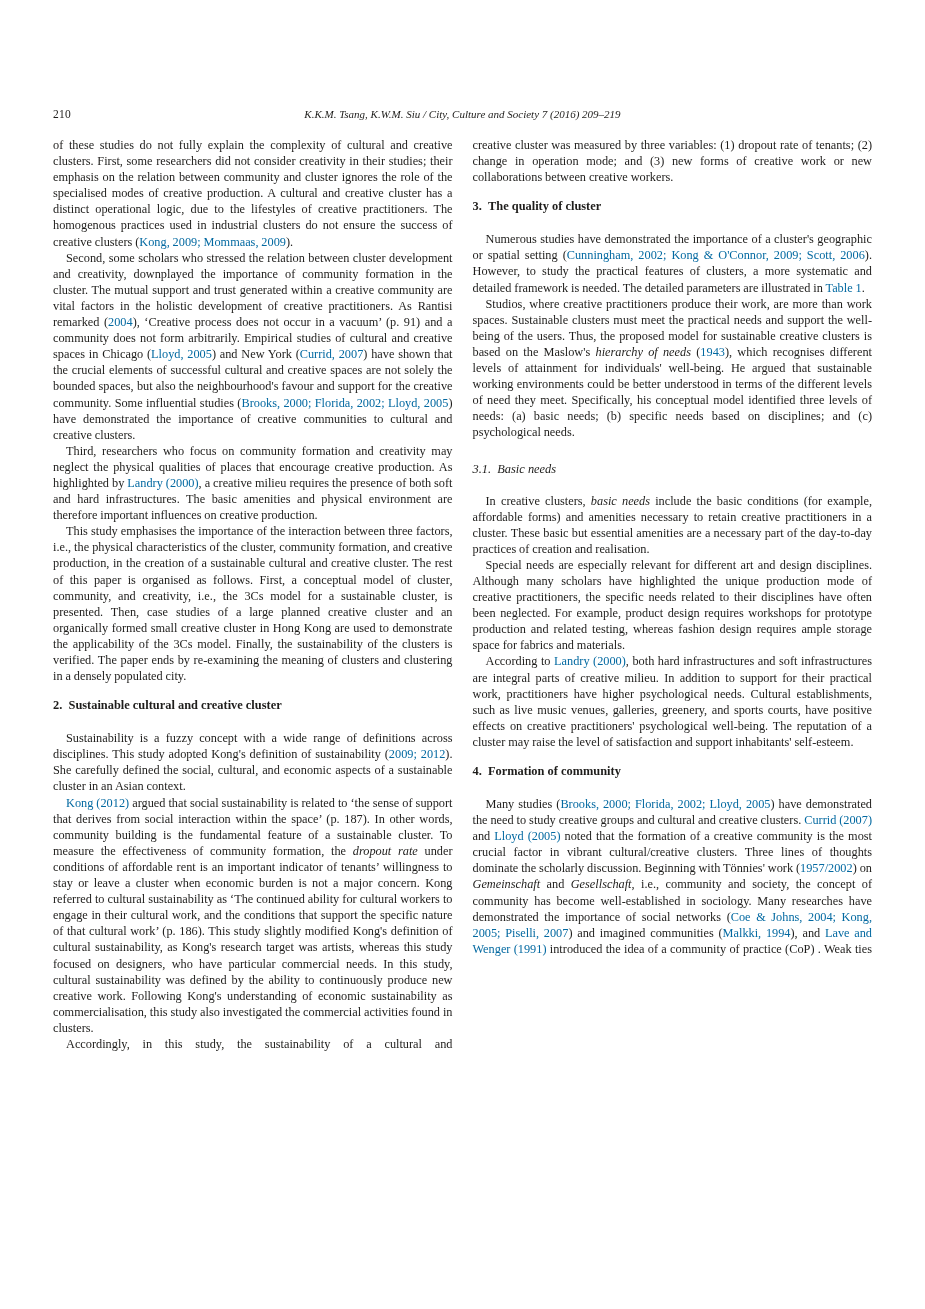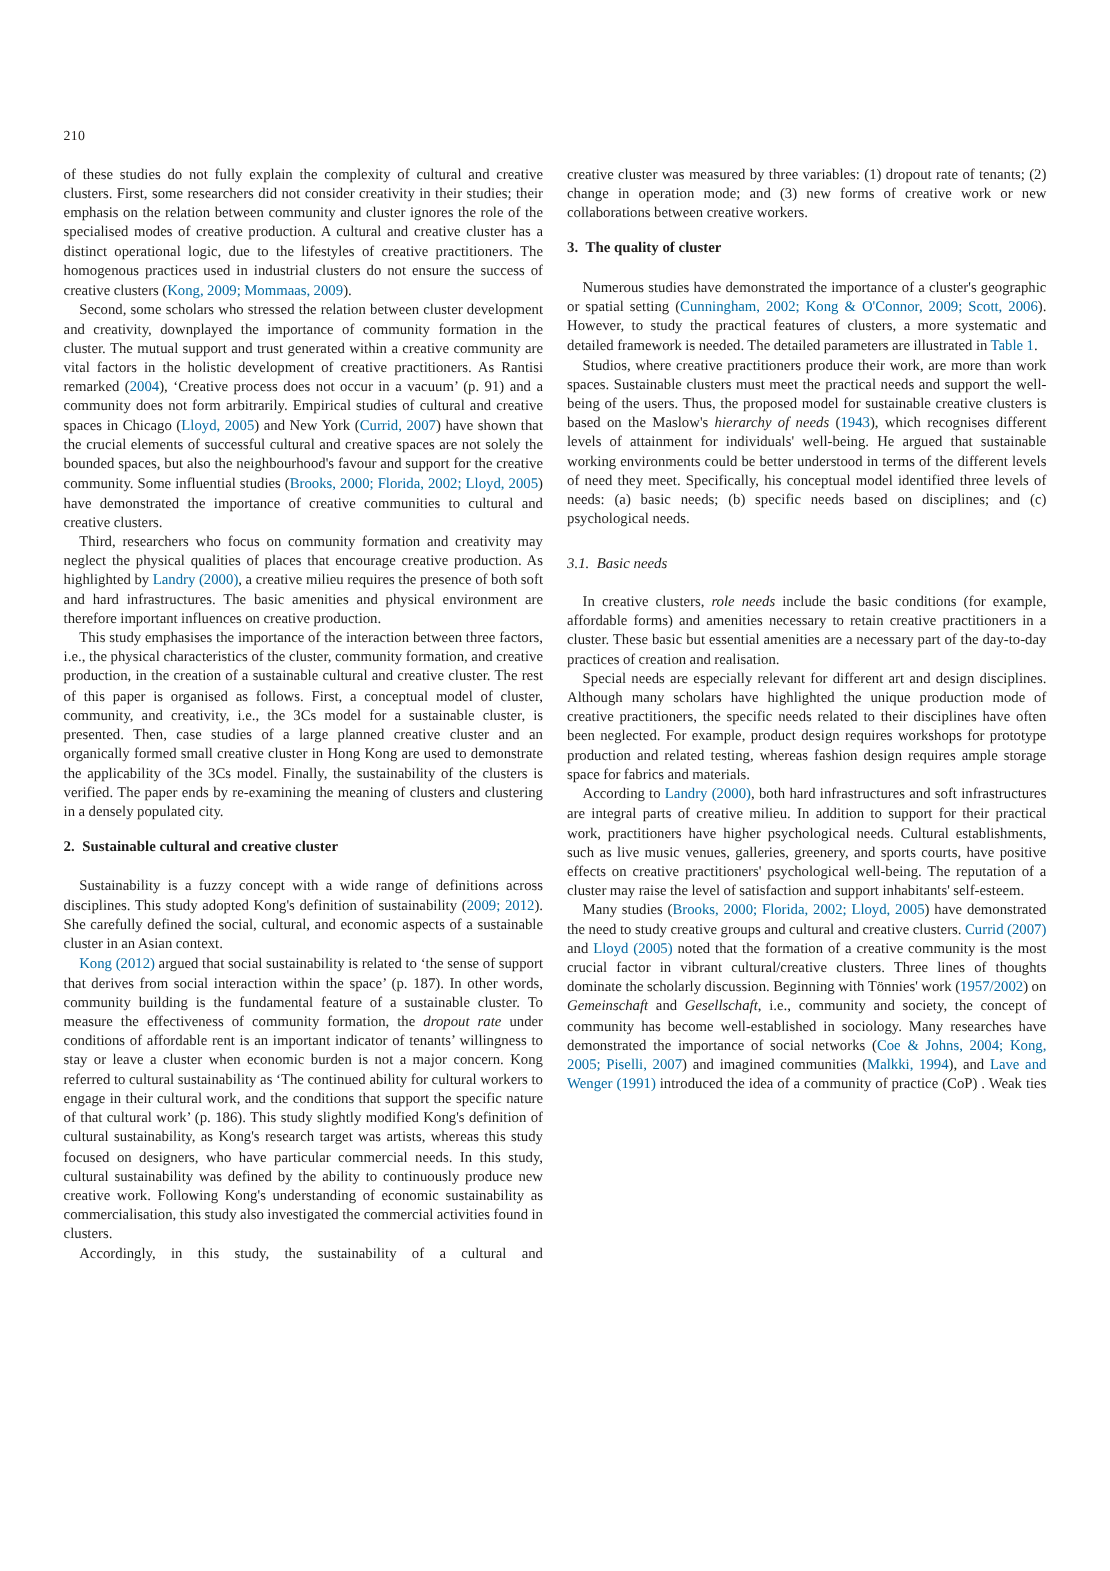--- a/index.html
+++ b/index.html
@@ -71,37 +71,39 @@
     cursor: pointer;
   }
   em.emph { font-style: italic; }
 </style>
 </head>
 <body>
 
 <div class="page">
   <div class="header">
     <span class="page-number">210</span>
+    <span class="running-title">K.K.M. Tsang, K.W.M. Siu / City, Culture and Society 7 (2016) 209–219</span>
   </div>
   <div class="content">
     <div class="col">
         <p class="para"><span>of these studies do not fully explain the complexity of cultural and creative clusters. First, some researchers did not consider creativity in their studies; their emphasis on the relation between community and cluster ignores the role of the specialised modes of creative production. A cultural and creative cluster has a distinct operational logic, due to the lifestyles of creative practitioners. The homogenous practices used in industrial clusters do not ensure the success of creative clusters (</span><a class="cite">Kong, 2009; Mommaas, 2009</a><span>).</span></p>
         <p class="para indent"><span>Second, some scholars who stressed the relation between cluster development and creativity, downplayed the importance of community formation in the cluster. The mutual support and trust generated within a creative community are vital factors in the holistic development of creative practitioners. As Rantisi remarked (</span><a class="cite">2004</a><span>), ‘Creative process does not occur in a vacuum’ (p. 91) and a community does not form arbitrarily. Empirical studies of cultural and creative spaces in Chicago (</span><a class="cite">Lloyd, 2005</a><span>) and New York (</span><a class="cite">Currid, 2007</a><span>) have shown that the crucial elements of successful cultural and creative spaces are not solely the bounded spaces, but also the neighbourhood's favour and support for the creative community. Some influential studies (</span><a class="cite">Brooks, 2000; Florida, 2002; Lloyd, 2005</a><span>) have demonstrated the importance of creative communities to cultural and creative clusters.</span></p>
         <p class="para indent"><span>Third, researchers who focus on community formation and creativity may neglect the physical qualities of places that encourage creative production. As highlighted by </span><a class="cite">Landry (2000)</a><span>, a creative milieu requires the presence of both soft and hard infrastructures. The basic amenities and physical environment are therefore important influences on creative production.</span></p>
         <p class="para indent"><span>This study emphasises the importance of the interaction between three factors, i.e., the physical characteristics of the cluster, community formation, and creative production, in the creation of a sustainable cultural and creative cluster. The rest of this paper is organised as follows. First, a conceptual model of cluster, community, and creativity, i.e., the 3Cs model for a sustainable cluster, is presented. Then, case studies of a large planned creative cluster and an organically formed small creative cluster in Hong Kong are used to demonstrate the applicability of the 3Cs model. Finally, the sustainability of the clusters is verified. The paper ends by re-examining the meaning of clusters and clustering in a densely populated city.</span></p>
         <h2 class="sec">2. Sustainable cultural and creative cluster</h2>
         <p class="para indent"><span>Sustainability is a fuzzy concept with a wide range of definitions across disciplines. This study adopted Kong's definition of sustainability (</span><a class="cite">2009; 2012</a><span>). She carefully defined the social, cultural, and economic aspects of a sustainable cluster in an Asian context.</span></p>
         <p class="para indent"><a class="cite">Kong (2012)</a><span> argued that social sustainability is related to ‘the sense of support that derives from social interaction within the space’ (p. 187). In other words, community building is the fundamental feature of a sustainable cluster. To measure the effectiveness of community formation, the </span><em class="emph">dropout rate</em><span> under conditions of affordable rent is an important indicator of tenants’ willingness to stay or leave a cluster when economic burden is not a major concern. Kong referred to cultural sustainability as ‘The continued ability for cultural workers to engage in their cultural work, and the conditions that support the specific nature of that cultural work’ (p. 186). This study slightly modified Kong's definition of cultural sustainability, as Kong's research target was artists, whereas this study focused on designers, who have particular commercial needs. In this study, cultural sustainability was defined by the ability to continuously produce new creative work. Following Kong's understanding of economic sustainability as commercialisation, this study also investigated the commercial activities found in clusters.</span></p>
         <p class="para indent cont"><span>Accordingly, in this study, the sustainability of a cultural and</span></p>
       </div>
     <div class="col">
         <p class="para"><span>creative cluster was measured by three variables: (1) dropout rate of tenants; (2) change in operation mode; and (3) new forms of creative work or new collaborations between creative workers.</span></p>
         <h2 class="sec">3. The quality of cluster</h2>
         <p class="para indent"><span>Numerous studies have demonstrated the importance of a cluster's geographic or spatial setting (</span><a class="cite">Cunningham, 2002; Kong &amp; O'Connor, 2009; Scott, 2006</a><span>). However, to study the practical features of clusters, a more systematic and detailed framework is needed. The detailed parameters are illustrated in </span><a class="cite">Table 1</a><span>.</span></p>
         <p class="para indent"><span>Studios, where creative practitioners produce their work, are more than work spaces. Sustainable clusters must meet the practical needs and support the well-being of the users. Thus, the proposed model for sustainable creative clusters is based on the Maslow's </span><em class="emph">hierarchy of needs</em><span> (</span><a class="cite">1943</a><span>), which recognises different levels of attainment for individuals' well-being. He argued that sustainable working environments could be better understood in terms of the different levels of need they meet. Specifically, his conceptual model identified three levels of needs: (a) basic needs; (b) specific needs based on disciplines; and (c) psychological needs.</span></p>
         <h3 class="subsec">3.1. Basic needs</h3>
-        <p class="para indent"><span>In creative clusters, </span><em class="emph">role needs</em><span> include the basic conditions (for example, affordable forms) and amenities necessary to retain creative practitioners in a cluster. These basic but essential amenities are a necessary part of the day-to-day practices of creation and realisation.</span></p>
+        <p class="para indent"><span>In creative clusters, </span><em class="emph">basic needs</em><span> include the basic conditions (for example, affordable forms) and amenities necessary to retain creative practitioners in a cluster. These basic but essential amenities are a necessary part of the day-to-day practices of creation and realisation.</span></p>
         <p class="para indent"><span>Special needs are especially relevant for different art and design disciplines. Although many scholars have highlighted the unique production mode of creative practitioners, the specific needs related to their disciplines have often been neglected. For example, product design requires workshops for prototype production and related testing, whereas fashion design requires ample storage space for fabrics and materials.</span></p>
         <p class="para indent"><span>According to </span><a class="cite">Landry (2000)</a><span>, both hard infrastructures and soft infrastructures are integral parts of creative milieu. In addition to support for their practical work, practitioners have higher psychological needs. Cultural establishments, such as live music venues, galleries, greenery, and sports courts, have positive effects on creative practitioners' psychological well-being. The reputation of a cluster may raise the level of satisfaction and support inhabitants' self-esteem.</span></p>
+        <h2 class="sec">4. Formation of community</h2>
         <p class="para indent cont"><span>Many studies (</span><a class="cite">Brooks, 2000; Florida, 2002; Lloyd, 2005</a><span>) have demonstrated the need to study creative groups and cultural and creative clusters. </span><a class="cite">Currid (2007)</a><span> and </span><a class="cite">Lloyd (2005)</a><span> noted that the formation of a creative community is the most crucial factor in vibrant cultural/creative clusters. Three lines of thoughts dominate the scholarly discussion. Beginning with Tönnies' work (</span><a class="cite">1957/2002</a><span>) on </span><em class="emph">Gemeinschaft</em><span> and </span><em class="emph">Gesellschaft</em><span>, i.e., community and society, the concept of community has become well-established in sociology. Many researches have demonstrated the importance of social networks (</span><a class="cite">Coe &amp; Johns, 2004; Kong, 2005; Piselli, 2007</a><span>) and imagined communities (</span><a class="cite">Malkki, 1994</a><span>), and </span><a class="cite">Lave and Wenger (1991)</a><span> introduced the idea of a community of practice (CoP) . Weak ties</span></p>
       </div>
   </div>
 </div>
 
 </body></html>

